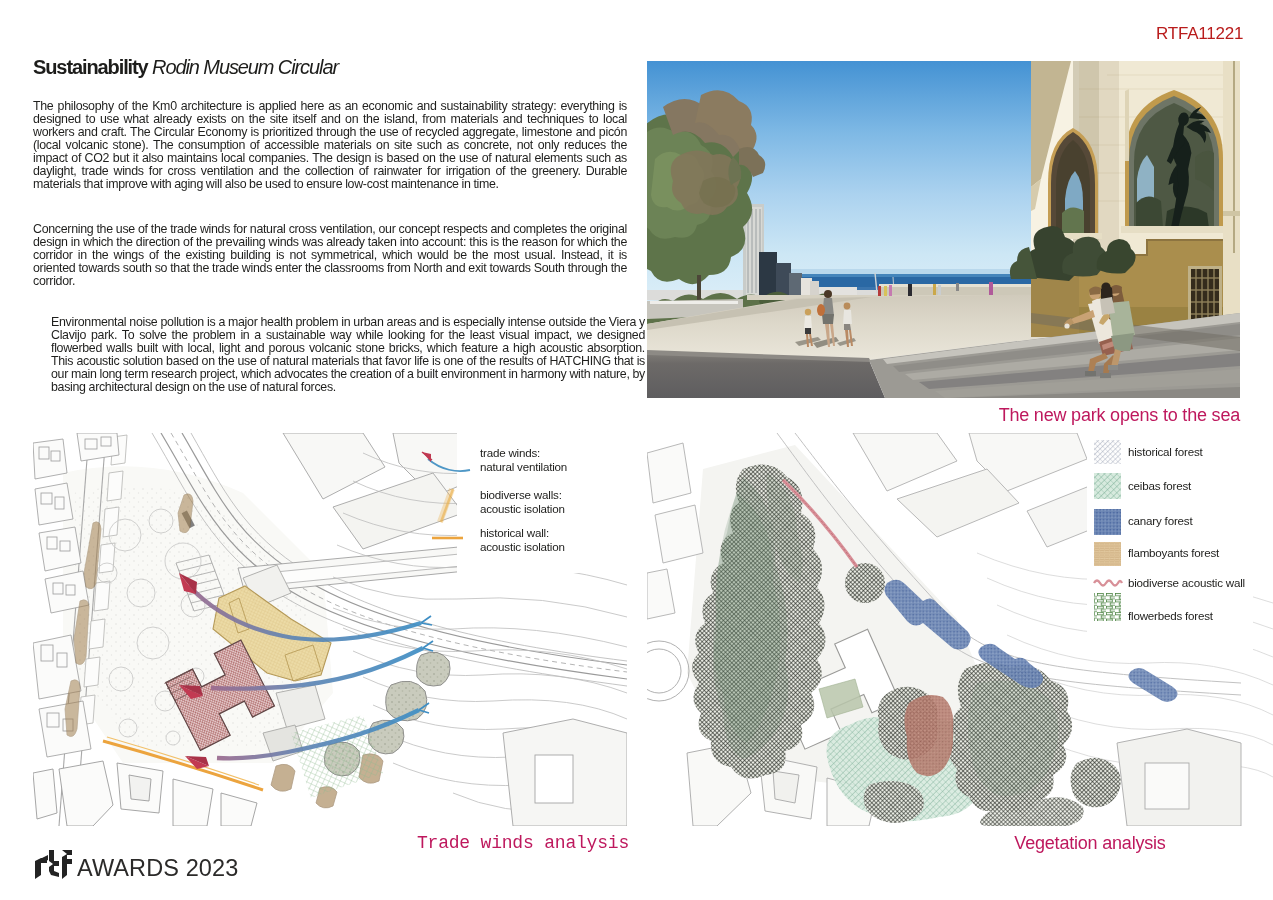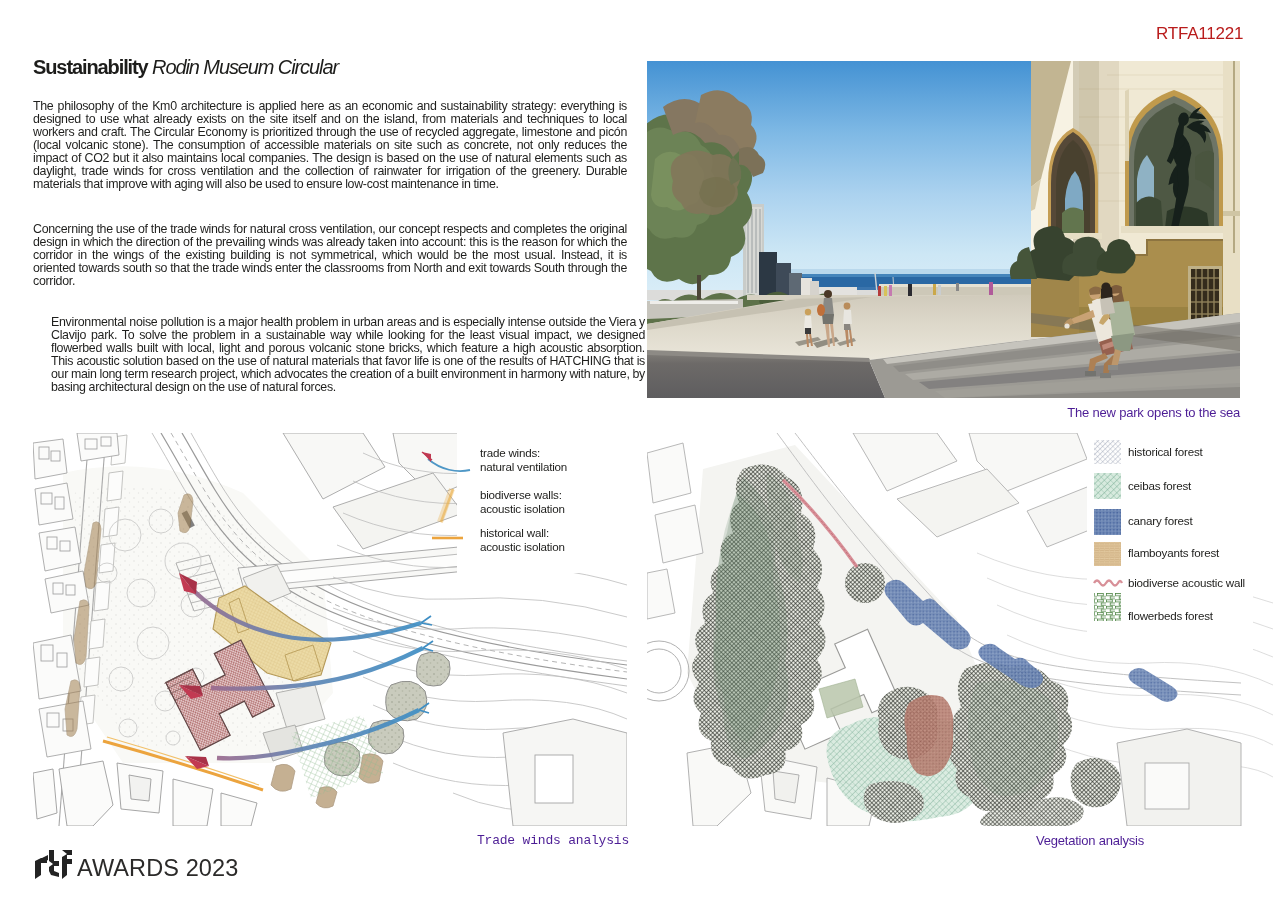--- a/index.html
+++ b/index.html
@@ -1,19 +1,19 @@
 <!DOCTYPE html>
 <html><head>
 <meta charset="utf-8">
 <style>
   html,body{margin:0;padding:0;}
   body{width:1273px;height:900px;background:#ffffff;position:relative;
        font-family:"Liberation Sans",sans-serif;color:#1d1d1b;overflow:hidden;}
   .abs{position:absolute;}
-  .cap{font-size:13px;color:#4c1d95;letter-spacing:-0.2px;}
+  .cap{font-size:18px;color:#be185d;letter-spacing:-0.2px;}
   p.body{margin:0;text-align:justify;font-size:12.4px;line-height:13px;
      letter-spacing:-0.3px;word-spacing:-0.3px;color:#1f1f1d;}
 </style>
 </head>
 <body>
 
 <div class="abs" style="left:1156px;top:24px;width:84px;font-size:17px;color:#b91c1c;letter-spacing:-0.2px;">RTFA11221</div>
 
 <div class="abs" style="left:33px;top:56px;font-size:20px;letter-spacing:-1.1px;white-space:nowrap;">
 <b>Sustainability</b> <i style="font-weight:400;">Rodin Museum Circular</i></div>

